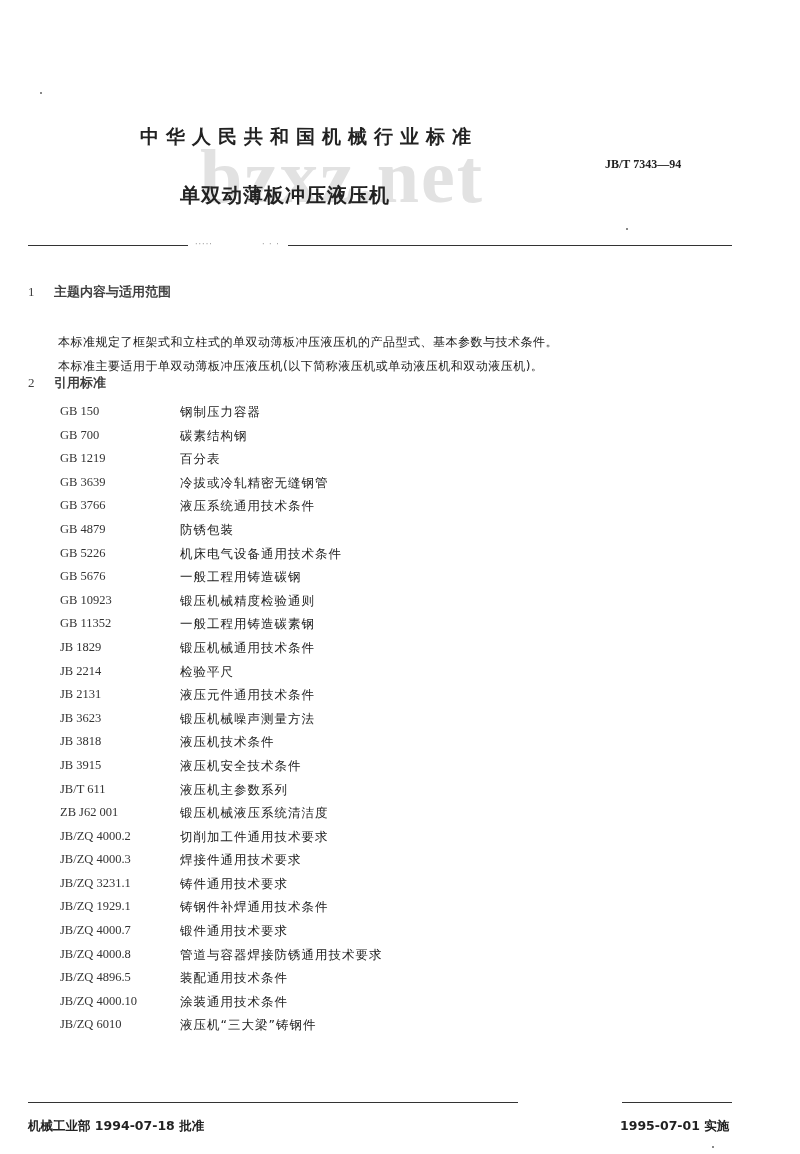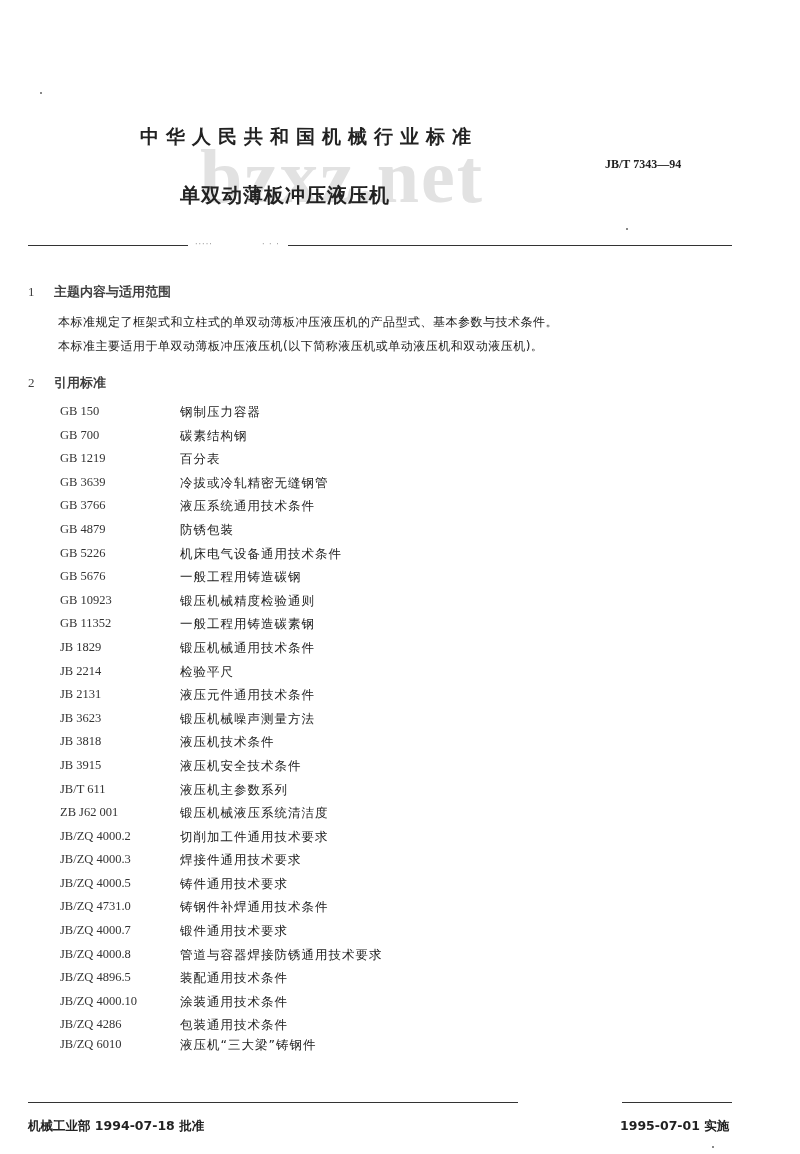--- a/index.html
+++ b/index.html
@@ -25,21 +25,21 @@
     left: 200px; top: 138px; font-size: 76px; font-weight: bold; color: #e2e2e2;
     font-family: Liberation Serif, serif; letter-spacing: 2px;
     z-index: 0; line-height: 1;
   }
   .z1 { z-index: 1; }
   .rule { height: 1px; background: #333; }
   .dots { color: #999; font-size: 8px; letter-spacing: 1px; }
   .sec-head { font-size: 13px; font-weight: bold; color: #404040; }
   .sec-num { display: inline-block; width: 26px; font-weight: normal;
     font-family: "Liberation Serif", serif; }
-  .para { left: 58px; font-size: 12px; color: #222; letter-spacing: 0.5px; }
+  .para { left: 58px; font-size: 12px; color: #222; letter-spacing: 0.5px; margin-top: 20px; }
   .ref-list { left: 60px; top: 404px; }
   .ref-row { height: 23.6px; display: flex; font-size: 12.5px; }
   .ref-row.tight { height: 20px; }
   .ref-code { width: 120px; font-family: "Liberation Serif", "DejaVu Serif", serif; color: #333; }
   .ref-name { color: #222; letter-spacing: 1px; font-size: 12.5px; }
   .footer-left { left: 28px; top: 1118px; font-size: 12.5px; font-weight: bold; color: #222; }
   .footer-right { left: 620px; top: 1118px; font-size: 12.5px; font-weight: bold; color: #222; }
   .speck { width: 2px; height: 2px; background: #888; }
 </style>
 </head>
@@ -141,48 +141,44 @@
     </div>
   <div class="ref-row">
       <span class="ref-code">JB/ZQ 4000.2</span>
       <span class="ref-name">切削加工件通用技术要求</span>
     </div>
   <div class="ref-row">
       <span class="ref-code">JB/ZQ 4000.3</span>
       <span class="ref-name">焊接件通用技术要求</span>
     </div>
   <div class="ref-row">
-      <span class="ref-code">JB/ZQ 4000.5</span>
+      <span class="ref-code">JB/ZQ 3231.1</span>
       <span class="ref-name">铸件通用技术要求</span>
     </div>
   <div class="ref-row">
-      <span class="ref-code">JB/ZQ 4731.0</span>
+      <span class="ref-code">JB/ZQ 1929.1</span>
       <span class="ref-name">铸钢件补焊通用技术条件</span>
     </div>
   <div class="ref-row">
       <span class="ref-code">JB/ZQ 4000.7</span>
       <span class="ref-name">锻件通用技术要求</span>
     </div>
   <div class="ref-row">
       <span class="ref-code">JB/ZQ 4000.8</span>
       <span class="ref-name">管道与容器焊接防锈通用技术要求</span>
     </div>
   <div class="ref-row">
       <span class="ref-code">JB/ZQ 4896.5</span>
       <span class="ref-name">装配通用技术条件</span>
     </div>
   <div class="ref-row">
       <span class="ref-code">JB/ZQ 4000.10</span>
       <span class="ref-name">涂装通用技术条件</span>
     </div>
   <div class="ref-row tight">
-      <span class="ref-code">JB/ZQ 4286</span>
-      <span class="ref-name">包装通用技术条件</span>
-    </div>
-  <div class="ref-row tight">
       <span class="ref-code">JB/ZQ 6010</span>
       <span class="ref-name">液压机“三大梁”铸钢件</span>
     </div>
 </div>
 
 <div class="abs rule" style="left:28px; top:1102px; width:490px;"></div>
 <div class="abs rule" style="left:622px; top:1102px; width:110px;"></div>
 
 <div class="abs footer-left">机械工业部 1994-07-18 批准</div>
 <div class="abs footer-right">1995-07-01 实施</div>

